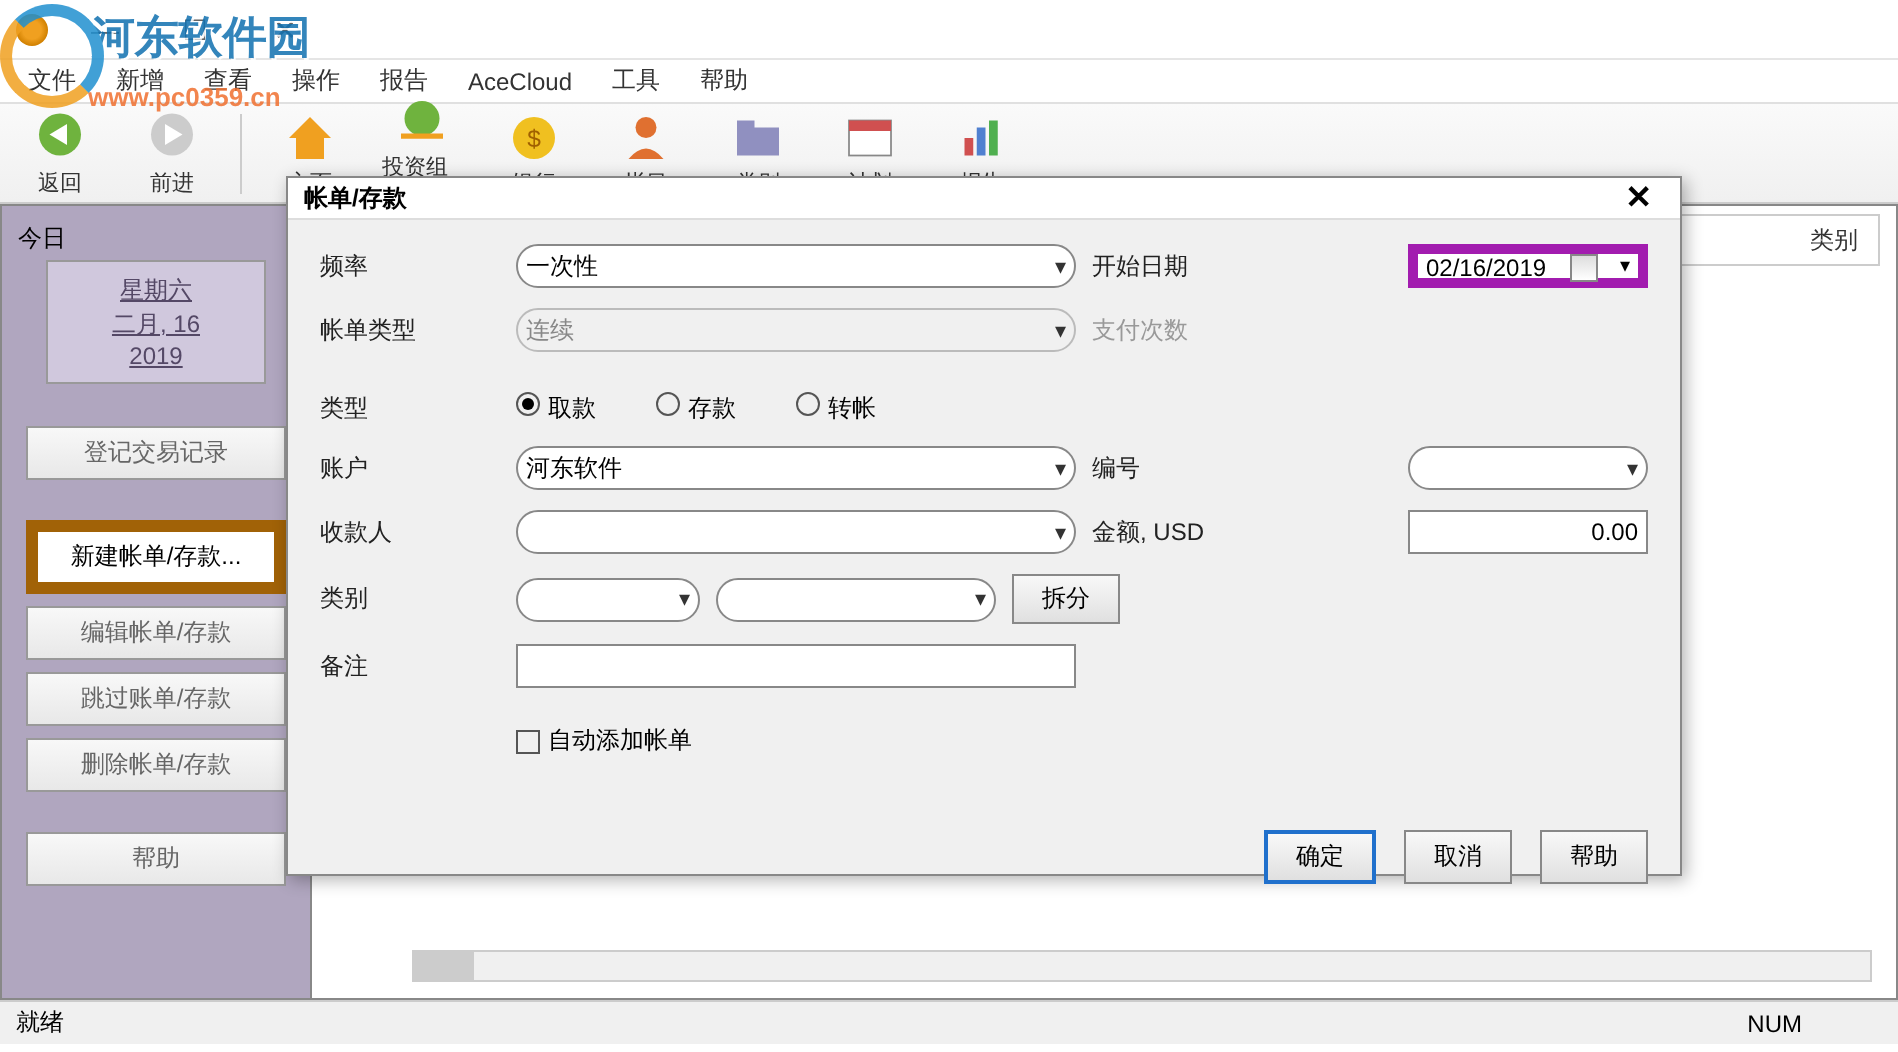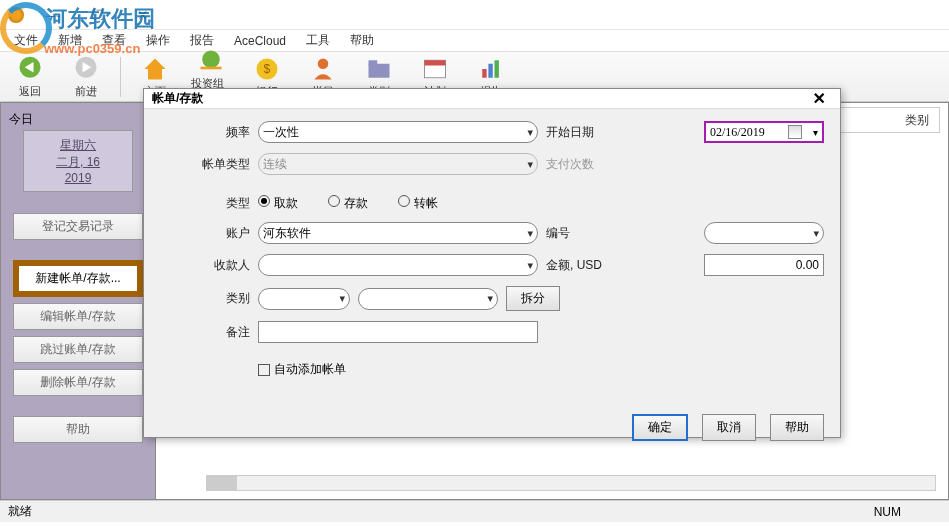--- a/index.html
+++ b/index.html
@@ -192,21 +192,20 @@
     .form-row {
       display: flex;
       align-items: center;
       margin-bottom: 10px;
       gap: 8px;
     }
     .form-label {
       width: 90px;
       color: #222;
       font-size: 12px;
-      text-align: right;
     }
     .form-label2 {
       width: 70px;
       color: #222;
       font-size: 12px;
     }
     .form-label2.disabled { color: #999; }
     .combo, .txt {
       border: 1px solid #888;
       background: #fff;
@@ -247,22 +246,22 @@
     .dlg-btn.primary { border: 2px solid #2070cc; }
     .dialog-footer {
       padding: 8px 16px 12px;
       display: flex;
       justify-content: flex-end;
       gap: 14px;
       border-top: none;
     }
     .dialog-sep { height:1px; background:#ccc; margin: 6px 0 0;}
     .date-input {
-      width: 120px; height:22px; border:2px solid #a21caf; background:#fff;
-      display:inline-flex; align-items:center; padding:0 4px; position:relative;font-family:Liberation Serif, serif;
+      width: 120px; height:22px; border:5px solid #a21caf; background:#fff;
+      display:inline-flex; align-items:flex-start; padding:0 4px; position:relative;
     }
     .date-input::after { content:"▾"; position:absolute; right:4px; font-size:10px;}
     .cal-icon { width:14px; height:14px; border:1px solid #888; margin-left:auto; margin-right:16px;
       background: linear-gradient(#ddd,#fff);}
     .amt-input { width: 120px; text-align: right;}
     .small-combo { width: 92px; }
     
     .watermark { position: absolute; top: 2px; left: 0; pointer-events: none; opacity: 0.85;}
     .wm-logo {
       width: 42px; height: 42px; display:inline-block; position:relative;

